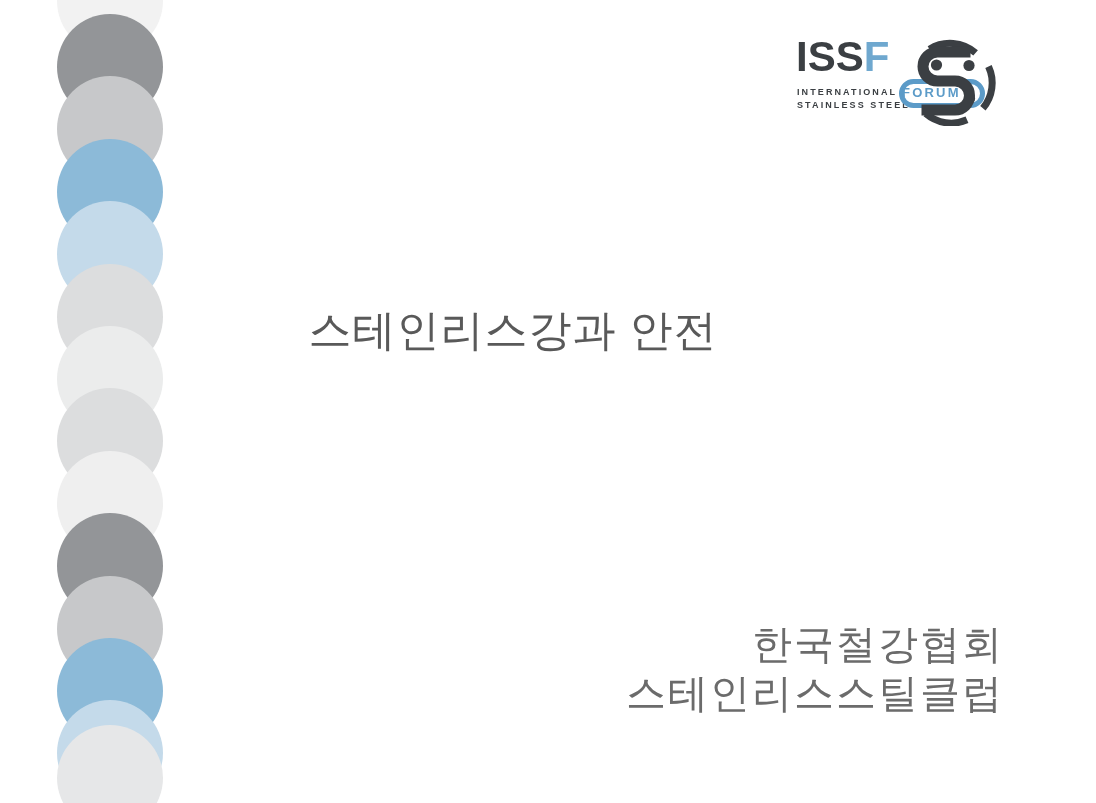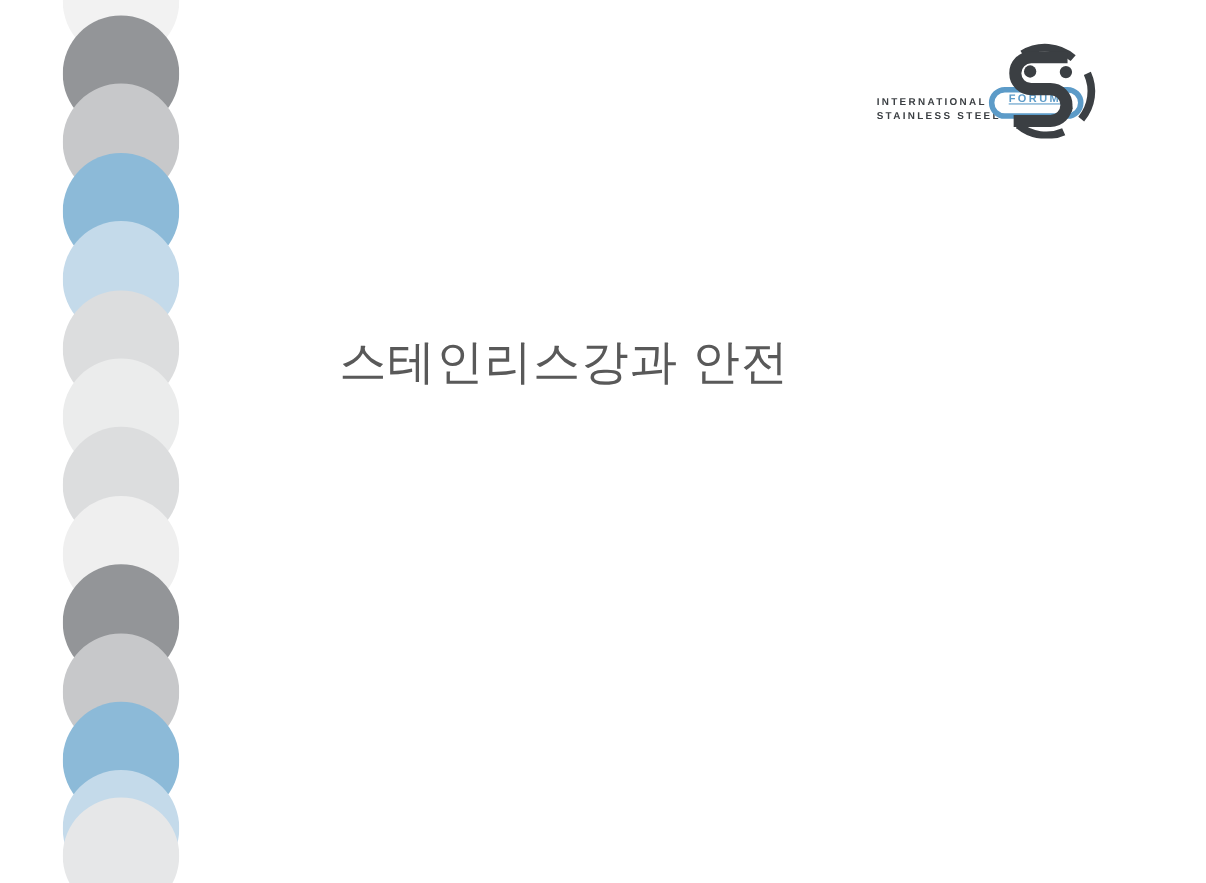--- a/index.html
+++ b/index.html
@@ -126,29 +126,28 @@
     width: 86px;
     height: 29px;
     border: 5px solid #5C9BC8;
     border-radius: 15px;
     background: #ffffff;
     box-sizing: border-box;
     z-index: 2;
   }
   .forum-text {
     position: absolute;
-    left: 24px;
+    left: 9px;
     top: 54px;
-    font-size: 10px;
+    font-size: 13px;
     font-weight: 700;
     letter-spacing: 2.2px;
     color: #5C9BC8;
     z-index: 3;
     line-height: 1;
-    text-decoration: underline;
   }
   .logo-svg {
     position: absolute;
     left: 0;
     top: 0;
     z-index: 4;
   }
 </style>
 </head>
 <body>
@@ -167,20 +166,21 @@
       <div class="deco-circle" style="top: 451px; width: 106px; height: 106px; background: rgb(239, 239, 239);"></div>
       <div class="deco-circle" style="top: 513px; width: 106px; height: 106px; background: rgb(147, 149, 152);"></div>
       <div class="deco-circle" style="top: 576px; width: 106px; height: 106px; background: rgb(199, 200, 202);"></div>
       <div class="deco-circle" style="top: 638px; width: 106px; height: 106px; background: rgb(140, 186, 216);"></div>
       <div class="deco-circle" style="top: 700px; width: 106px; height: 106px; background: rgb(196, 218, 234);"></div>
       <div class="deco-circle" style="top: 725px; width: 106px; height: 106px; background: rgb(230, 231, 232);"></div>
     </div>
 
   <div class="logo">
 
+    <div class="logo-wordmark"><span>ISS</span><span class="accent">F</span></div>
 
     <div class="logo-subline l1">INTERNATIONAL</div>
     <div class="logo-subline l2">STAINLESS STEEL</div>
 
     <div class="logo-mark">
       <div class="forum-badge"></div>
       <div class="forum-text">FORUM</div>
 
       <svg class="logo-svg" width="110" height="94" viewBox="0 0 110 94">
 
@@ -201,14 +201,18 @@
                  A 14.5 14.5 0 0 1 62.0 78.0
                  L 34.0 78.0" fill="none" stroke="#3b3f43" stroke-width="11" stroke-linecap="square"></path>
       </svg>
     </div>
   </div>
 
   <div class="title-block">
     <h1 class="slide-title">스테인리스강과 안전</h1>
   </div>
 
+  <div class="org-block">
+    <p class="org-line">한국철강협회</p>
+    <p class="org-line">스테인리스스틸클럽</p>
+  </div>
 
 </div>
 
 </body></html>

